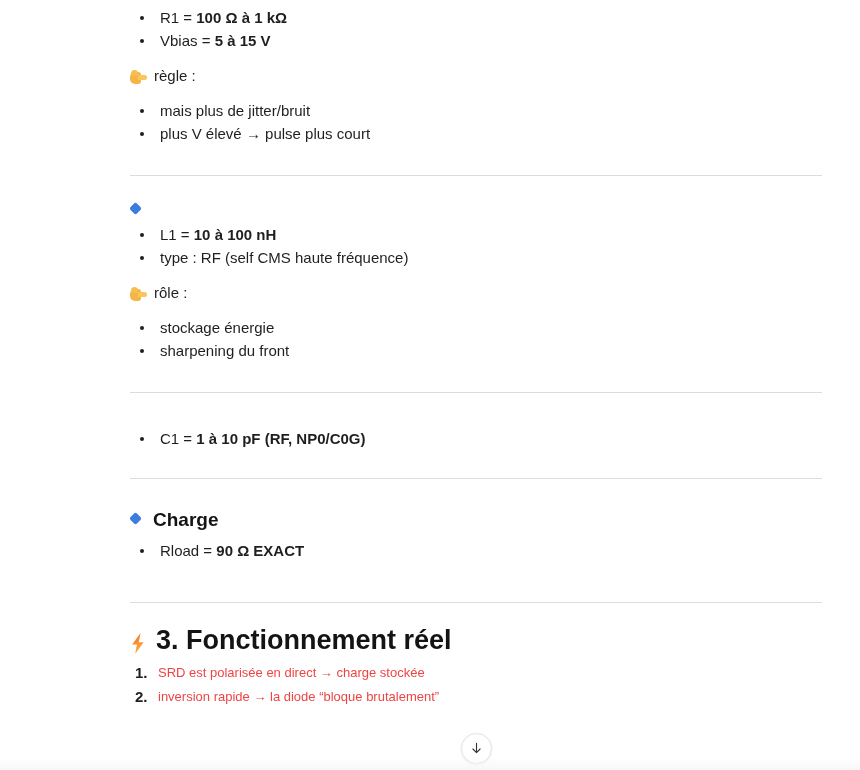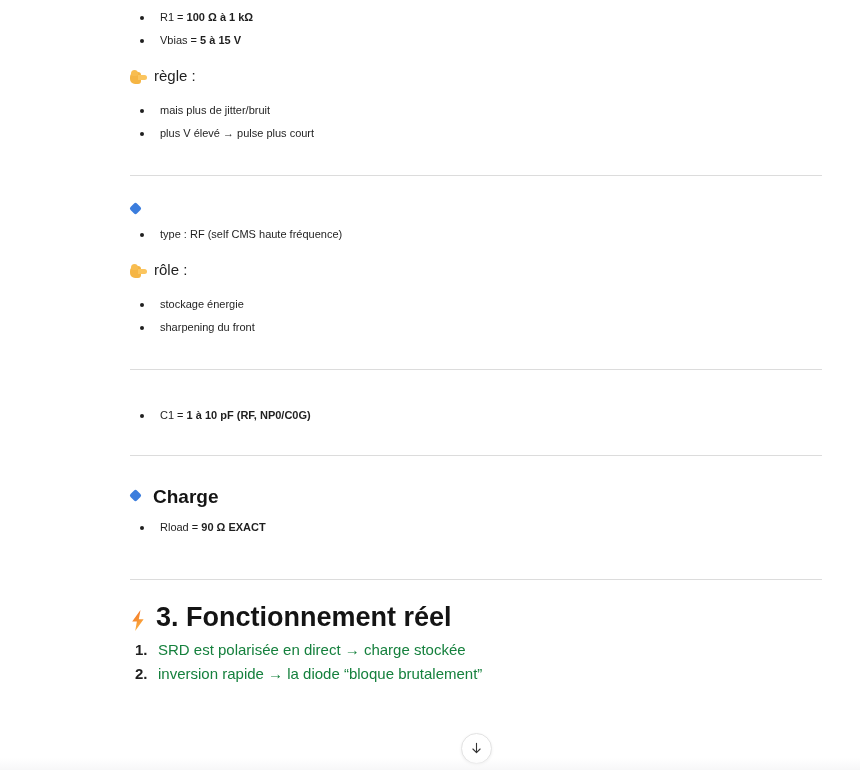--- a/index.html
+++ b/index.html
@@ -43,21 +43,21 @@
 
   
   ul.bullets {
     list-style: none;
     margin: 0;
     padding: 0;
   }
   ul.bullets > li {
     position: relative;
     padding-left: 30px;
-    font-size: 11px;
+    font-size: 15px;
     line-height: 23px;
     color: #1f1f1f;
     white-space: nowrap;
   }
   ul.bullets > li::before {
     content: "";
     position: absolute;
     left: 10px;
     top: 10px;
     width: 4px;
@@ -68,23 +68,23 @@
 
   ol.numbers {
     list-style: none;
     margin: 0;
     padding: 0;
     counter-reset: step;
   }
   ol.numbers > li {
     position: relative;
     padding-left: 28px;
-    font-size: 15px;
+    font-size: 13px;
     line-height: 23.5px;
-    color: #15803d;
+    color: #ef4444;
     white-space: nowrap;
     counter-increment: step;
   }
   ol.numbers > li::before {
     content: counter(step) ".";
     position: absolute;
     left: 5px;
     top: 0;
     font-weight: bold;
     font-size: 15px;
@@ -253,20 +253,21 @@
     <div class="sp-30"></div>
     <hr class="divider">
     <div class="sp-28"></div>
 
     <div class="blk">
       <div class="sec-head">
         <span class="ico-diamond"></span>
       </div>
       <div class="sp-6"></div>
       <ul class="bullets">
+        <li><span>L1 = </span><b>10 à 100 nH</b></li>
         <li><span>type : RF (self CMS haute fréquence)</span></li>
       </ul>
 
       <div class="sp-12"></div>
       <div class="note">
         <span class="ico-point">
             <span class="palm"></span>
             <span class="knu"></span>
             <span class="fing"></span>
           </span>

